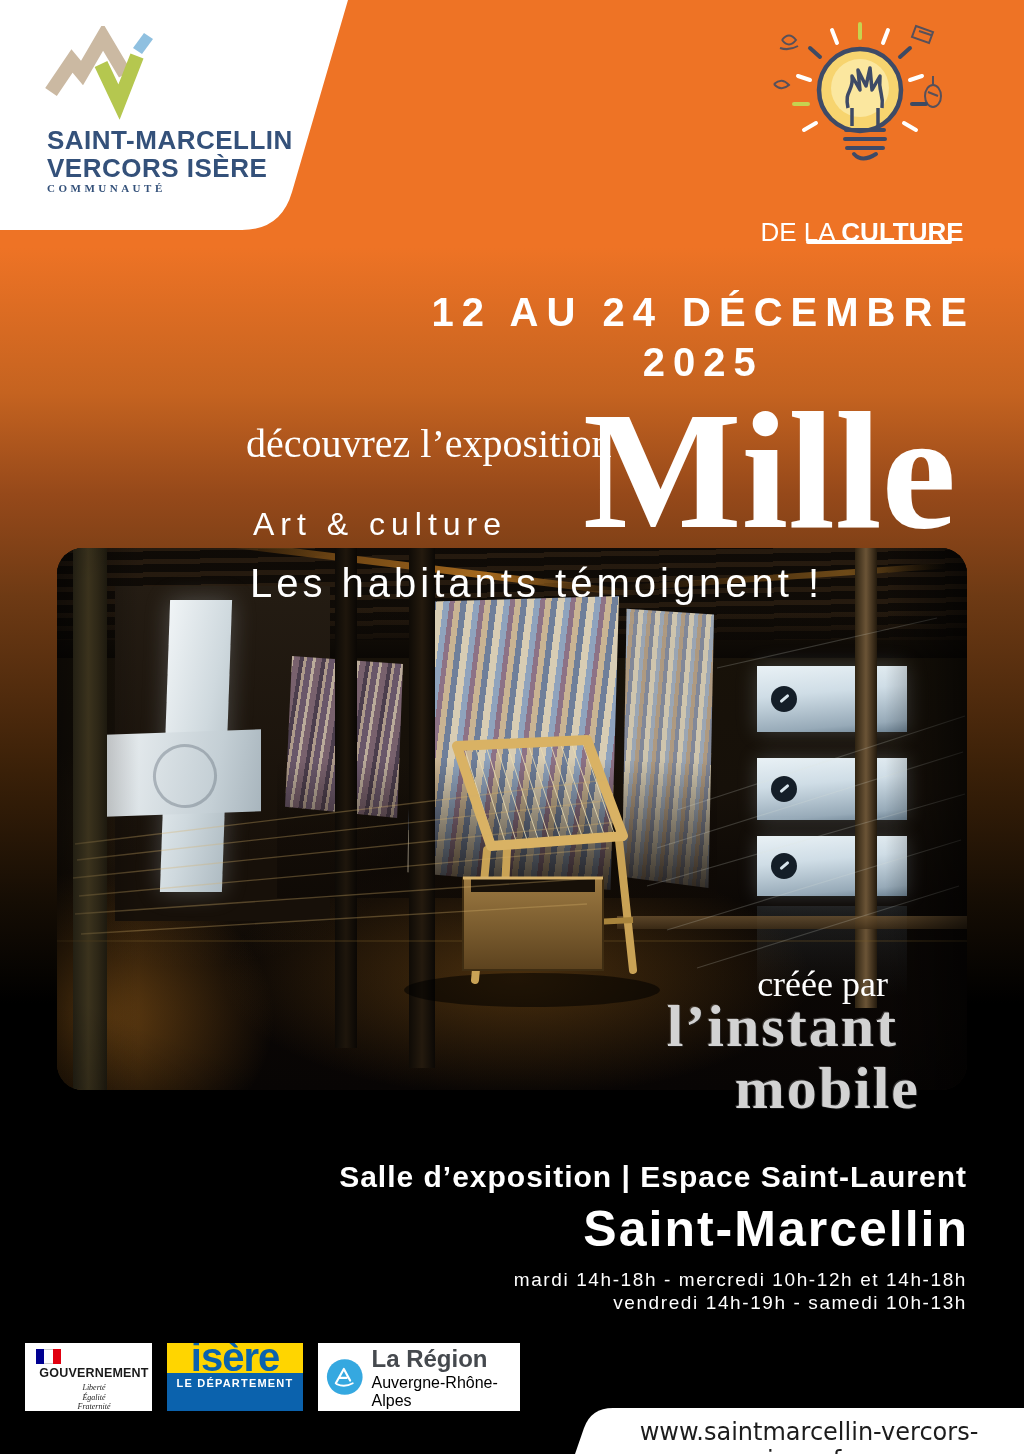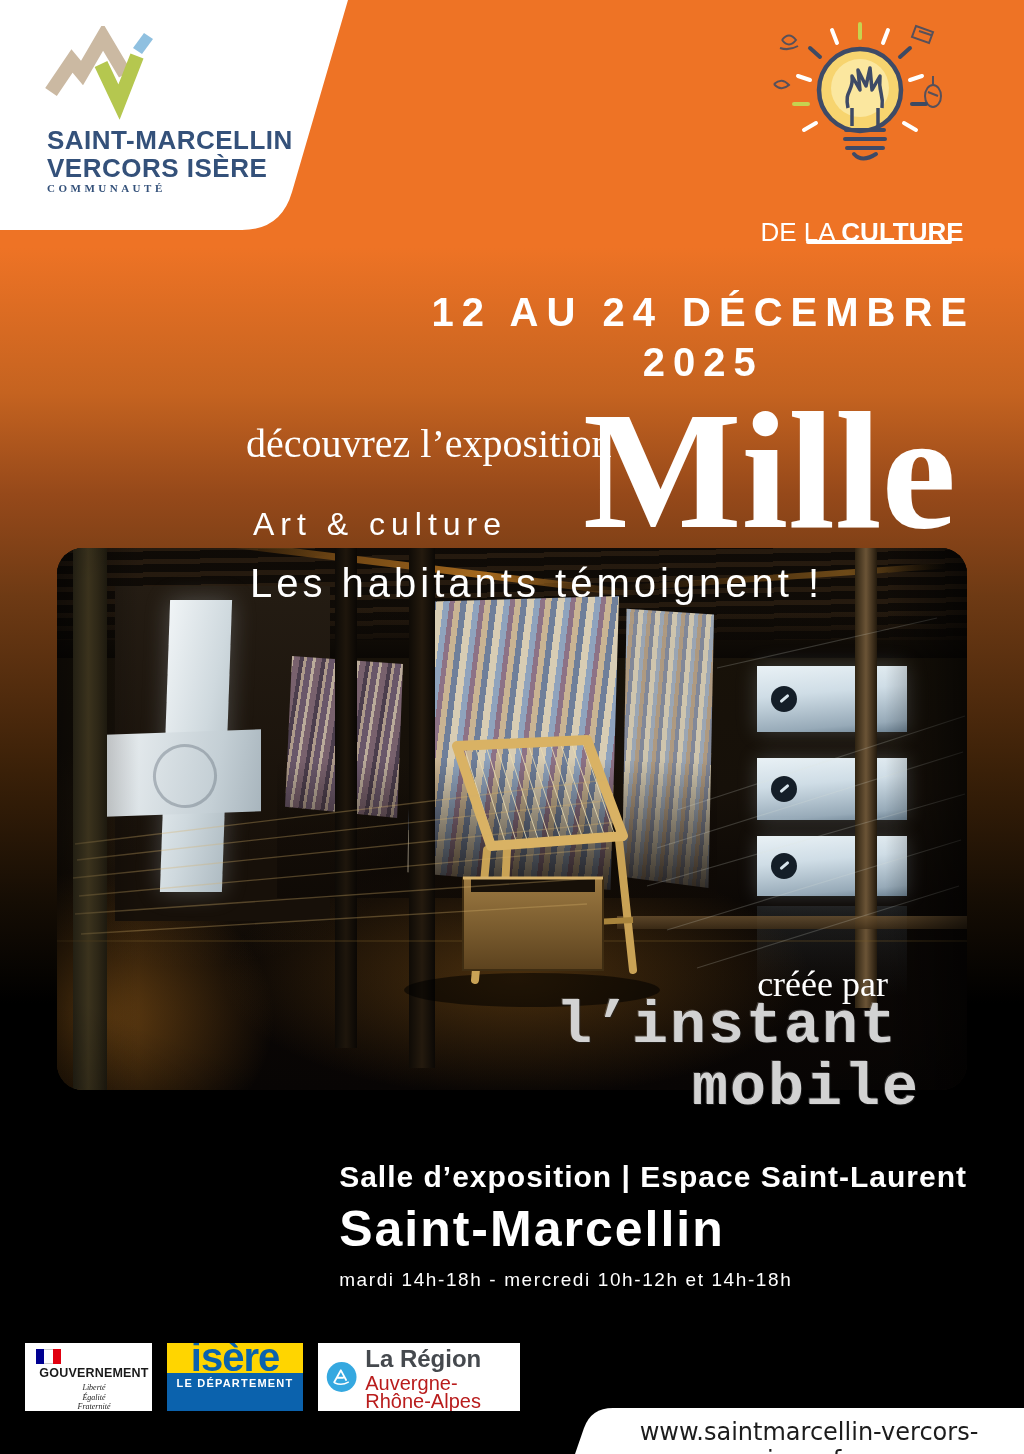--- a/index.html
+++ b/index.html
@@ -93,26 +93,26 @@
   .ph-rail{left:560px;top:368px;width:350px;height:13px;opacity:.8;
     background:linear-gradient(180deg,#6a5130,#3f2e18);}
   .ph-floorline{left:0;top:392px;width:910px;height:2px;background:rgba(120,90,40,.25);}
   .ph-vignette{inset:0;background:
     linear-gradient(90deg,rgba(0,0,0,.5),transparent 9%,transparent 91%,rgba(0,0,0,.6)),
     radial-gradient(ellipse 120% 100% at 50% 45%,transparent 55%,rgba(0,0,0,.55) 100%);}
 
   
   .credit-label{right:136px;top:963px;color:#fff;font-family:"Liberation Serif",serif;font-size:36px;z-index:4;}
   .artist{right:104px;top:995px;text-align:right;z-index:4;color:#d2d2d2;
-    font-family:Liberation Mono, monospace;font-weight:bold;font-size:60px;line-height:62px;
+    font-family:Liberation Serif, serif;font-weight:bold;font-size:60px;line-height:62px;
     letter-spacing:2px;text-shadow:1px 1px 0 rgba(40,40,40,.55),-1px -1px 0 rgba(255,255,255,.18);}
   .artist .a1{margin-right:22px;}
 
   
-  .venue{right:57px;top:1160px;text-align:left;color:#fff;z-index:3;}
+  .venue{right:57px;top:1160px;text-align:right;color:#fff;z-index:3;}
   .venue-line1{font-size:30px;font-weight:bold;letter-spacing:1px;}
   .venue-city{font-size:50px;font-weight:bold;letter-spacing:2px;margin-top:6px;margin-right:-2px;}
   .venue-hours{margin-top:10px;font-size:19px;letter-spacing:1.6px;line-height:23px;}
 
   
   .partners{left:25px;top:1343px;display:flex;align-items:flex-start;gap:15px;z-index:3;}
   .card{background:#fff;height:68px;position:relative;overflow:hidden;}
   .card-gov{width:127px;padding:6px 0 0 11px;box-sizing:border-box;text-align:center;}
   .flag{display:flex;height:15px;width:25px;margin-bottom:2px;}
   .flag span{flex:1;}
@@ -121,21 +121,21 @@
   .f-r{background:#e1000f;}
   .gov-name{font-size:12.5px;font-weight:bold;color:#1a1a1a;letter-spacing:.2px;}
   .gov-motto{font-family:"Liberation Serif",serif;font-style:italic;font-size:8px;color:#222;line-height:9.5px;margin-top:3px;}
   .card-isere{width:136px;background:#ffd500;}
   .isere-name{position:absolute;left:0;top:-8px;width:100%;text-align:center;
     font-size:40px;font-weight:bold;color:#0b62ad;letter-spacing:-1px;}
   .isere-band{position:absolute;left:0;bottom:0;width:100%;height:38px;background:#0b62ad;
     color:#fff;font-size:11px;font-weight:bold;letter-spacing:1.2px;text-align:center;line-height:21px;}
   .card-region{width:202px;display:flex;align-items:center;padding-left:8px;box-sizing:border-box;gap:8px;}
   .region-name{font-size:24px;font-weight:bold;color:#45494e;line-height:30px;}
-  .region-sub{font-size:20px;color:#b91c1c;line-height:18px;}
+  .region-sub{font-size:16px;color:#000000;line-height:18px;}
 
   
   .urlbar{right:0;bottom:0;width:455px;height:46px;z-index:3;}
   .url-text{position:absolute;left:30px;top:10px;width:420px;text-align:center;
     font-family:"DejaVu Sans",sans-serif;font-size:24px;color:#1c1c1c;}
 </style>
 </head>
 <body>
 
 <div class="poster">
@@ -290,20 +290,21 @@
   <div class="abs artist">
     <div class="a1">l’instant</div>
     <div class="a2">mobile</div>
   </div>
 
   <div class="abs venue">
     <div class="venue-line1">Salle d’exposition | Espace Saint-Laurent</div>
     <div class="venue-city">Saint-Marcellin</div>
     <div class="venue-hours">
       <div>mardi 14h-18h - mercredi 10h-12h et 14h-18h</div>
+      <div>vendredi 14h-19h - samedi 10h-13h</div>
     </div>
   </div>
 
   <div class="abs partners">
     <div class="card card-gov">
       <div class="flag">
         <span class="f-b"></span>
           <span class="f-w"></span>
           <span class="f-r"></span>
       </div>

